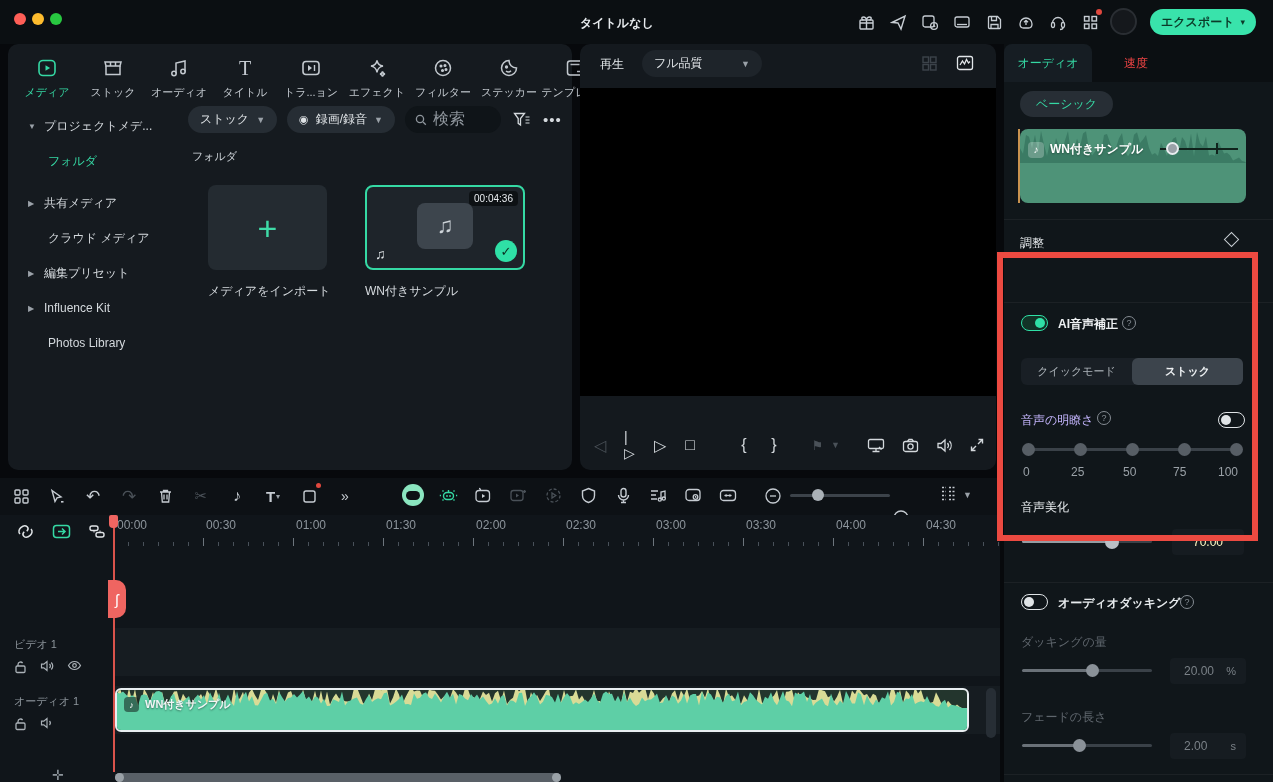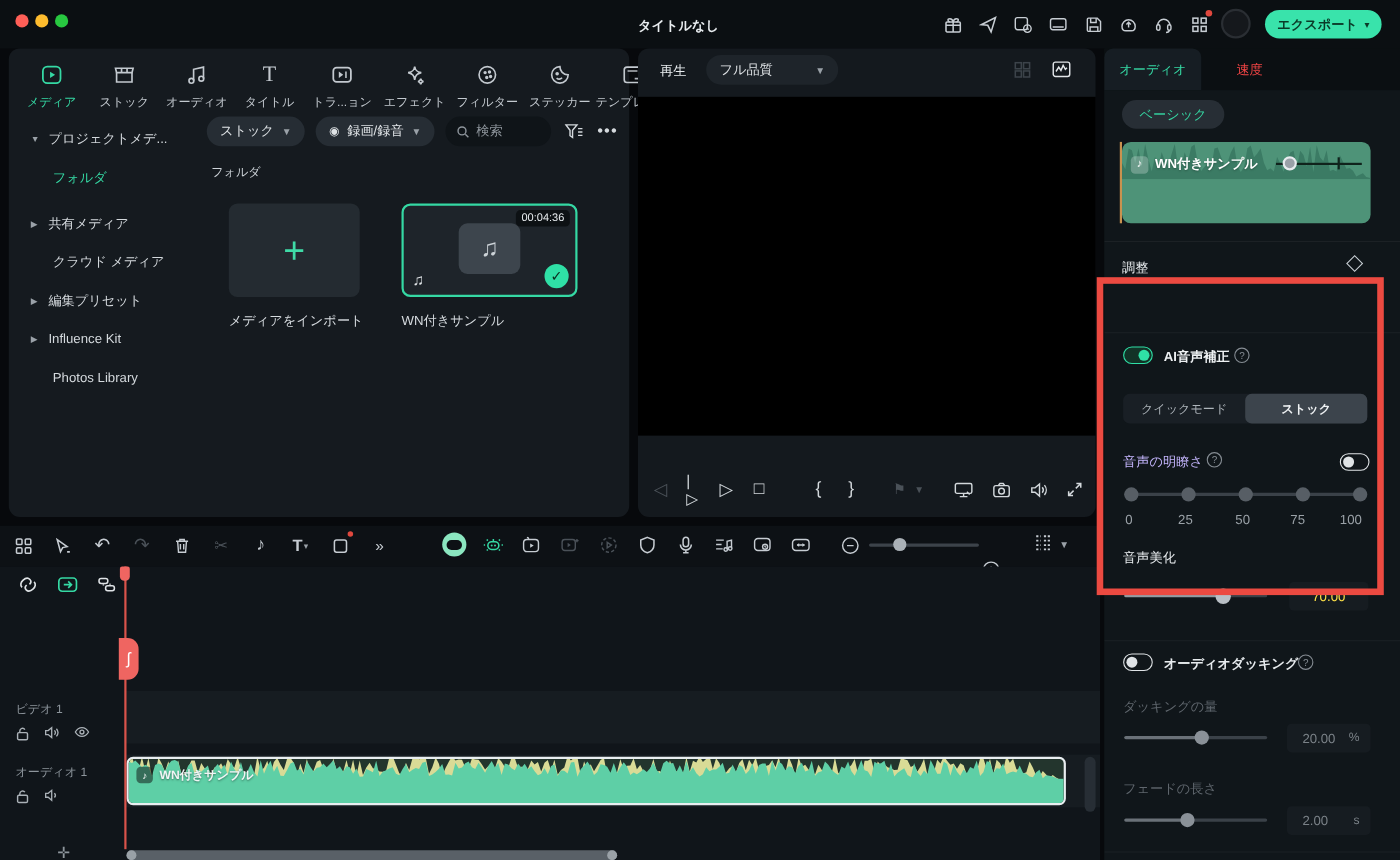--- a/index.html
+++ b/index.html
@@ -32,21 +32,21 @@
   #media-sidebar { position:absolute; left:4px; top:62px; width:160px; }
   .sb-item { height:30px; margin:5px 4px; border-radius:8px; display:flex; align-items:center; font-size:12px; color:#d4d9dd; padding-left:12px; gap:8px; }
   .sb-item .caret { font-size:8px; color:#9aa1a8; width:8px; }
   .sb-item.child { padding-left:32px; }
   .sb-item.sel { color:#35d9a4; }
 
   #media-content { position:absolute; left:172px; top:0; }
   #media-toolbar { position:absolute; left:8px; top:62px; display:flex; gap:10px; align-items:center; }
   .pill { height:27px; background:#262d34; border-radius:14px; display:flex; align-items:center; font-size:12px; color:#dfe3e6; padding:0 12px; gap:7px; }
   .pill .chev { font-size:9px; color:#9aa1a8; }
-  #search-box { height:27px; width:96px; background:#0f1418; border-radius:14px; display:flex; align-items:center; gap:6px; padding:0 10px; color:#8e959c; font-size:12px; }
+  #search-box { height:27px; width:96px; background:#0f1418; border-radius:14px; display:flex; align-items:center; gap:6px; padding:0 10px; color:#8e959c; font-size:16px; }
   #folder-label { position:absolute; left:12px; top:105px; font-size:11px; color:#ced4d9; }
 
   .tile { position:absolute; top:141px; height:85px; border-radius:8px; }
   #import-tile { left:28px; width:119px; background:#242b31; display:flex; align-items:center; justify-content:center; }
   #import-tile .plus { color:#3fdba7; font-size:34px; font-weight:200; line-height:30px; }
   #media-tile { left:185px; width:160px; background:#1e242a; border:2px solid #35d9a4; }
   #dur-badge { position:absolute; right:5px; top:4px; background:rgba(10,14,17,.85); border-radius:4px; font-size:10px; color:#e8ecef; padding:2px 5px; }
   #tile-music { position:absolute; left:50px; top:16px; width:56px; height:46px; background:#3d454d; border-radius:8px; display:flex; align-items:center; justify-content:center; color:#cdd3d8; font-size:22px; }
   #tile-note { position:absolute; left:8px; bottom:6px; color:#e4e8eb; font-size:14px; }
   #tile-check { position:absolute; right:6px; bottom:6px; width:22px; height:22px; border-radius:50%; background:#2fe0a6; color:#0b2d1f; font-size:13px; font-weight:bold; display:flex; align-items:center; justify-content:center; }
@@ -114,21 +114,21 @@
   #clarity-slider { position:absolute; left:18px; top:361px; width:216px; height:13px; }
   #clarity-track { position:absolute; left:0; top:5px; width:216px; height:3px; background:#3a4148; border-radius:2px; }
   .cdot { position:absolute; top:0; width:13px; height:13px; border-radius:50%; background:#575e65; transform:translateX(-6px); }
   .ctick { position:absolute; top:383px; font-size:12px; color:#9aa1a7; }
 
   #beautify-label { position:absolute; left:17px; top:417px; font-size:12px; color:#e7ebee; }
   #beautify-slider { position:absolute; left:18px; top:453px; width:130px; height:14px; }
   #beautify-fill { position:absolute; left:0; top:5px; width:90px; height:3px; background:#959ca2; border-radius:2px; }
   #beautify-rest { position:absolute; left:90px; top:5px; width:40px; height:3px; background:#3a4148; border-radius:2px; }
   #beautify-knob { position:absolute; left:83px; top:0; width:14px; height:14px; border-radius:50%; background:#b9bfc5; }
-  .val-box { position:absolute; background:#161c21; border-radius:4px; height:26px; display:flex; align-items:center; justify-content:center; font-size:12px; color:#fde047; }
+  .val-box { position:absolute; background:#161c21; border-radius:4px; height:26px; display:flex; align-items:center; justify-content:center; font-size:12px; color:#fef9c3; }
   #beautify-val { left:168px; top:447px; width:72px; }
 
   #ducking-row { left:0; top:500px; height:40px; border-top:1px solid rgba(255,255,255,.05); }
   #ducking-toggle { position:absolute; left:17px; top:11px; }
   #ducking-label { position:absolute; left:54px; top:12px; font-size:12px; color:#e7ebee; font-weight:bold; }
   #ducking-help { position:absolute; left:176px; top:12px; }
   #duck-amt-label { position:absolute; left:17px; top:552px; font-size:12px; color:#5f666d; }
   #duck-amt-slider { position:absolute; left:18px; top:582px; width:130px; height:13px; }
   .dslider-fill { position:absolute; left:0; top:5px; height:3px; background:#6a7178; border-radius:2px; }
   .dslider-rest { position:absolute; top:5px; height:3px; background:#3a4148; border-radius:2px; }
@@ -714,20 +714,32 @@
       </span>
       <span class="tool">
         <svg width="18" height="15" viewBox="0 0 18 15" fill="none" stroke="#dfe3e6" stroke-width="1.4">
             <rect x="2" y="2" width="8" height="4.5" rx="2"></rect>
             <rect x="8" y="8.5" width="8" height="4.5" rx="2"></rect>
             <path d="M12 6.5v2M6 6.5v2" opacity=".7"></path>
           </svg>
       </span>
     </div>
 
+    <div id="ruler">
+      <span class="rlabel" style="left:4px">00:00</span>
+      <span class="rlabel" style="left:93px">00:30</span>
+      <span class="rlabel" style="left:183px">01:00</span>
+      <span class="rlabel" style="left:273px">01:30</span>
+      <span class="rlabel" style="left:363px">02:00</span>
+      <span class="rlabel" style="left:453px">02:30</span>
+      <span class="rlabel" style="left:543px">03:00</span>
+      <span class="rlabel" style="left:633px">03:30</span>
+      <span class="rlabel" style="left:723px">04:00</span>
+      <span class="rlabel" style="left:813px">04:30</span>
+    </div>
 
     <div class="lane" id="video-lane"></div>
     <div class="lane" id="audio-lane"></div>
 
     <div class="track-head" id="video-head">
       <div class="track-name">ビデオ 1</div>
       <div class="track-icons">
         <span>
             <svg width="13" height="14" viewBox="0 0 13 14" fill="none" stroke="#aab1b7" stroke-width="1.3">
               <rect x="2" y="6" width="9" height="6.5" rx="1.2"></rect>

